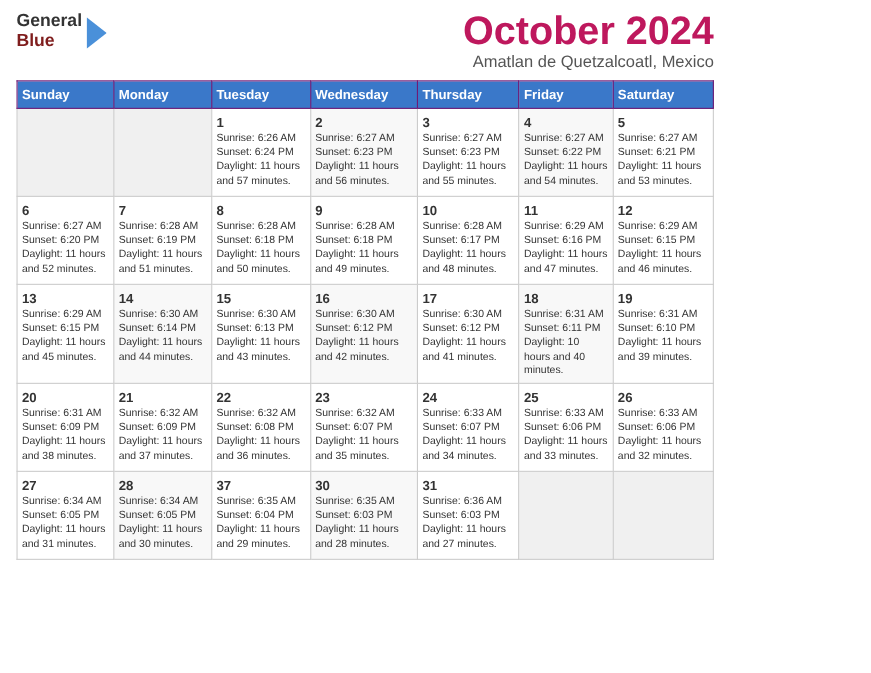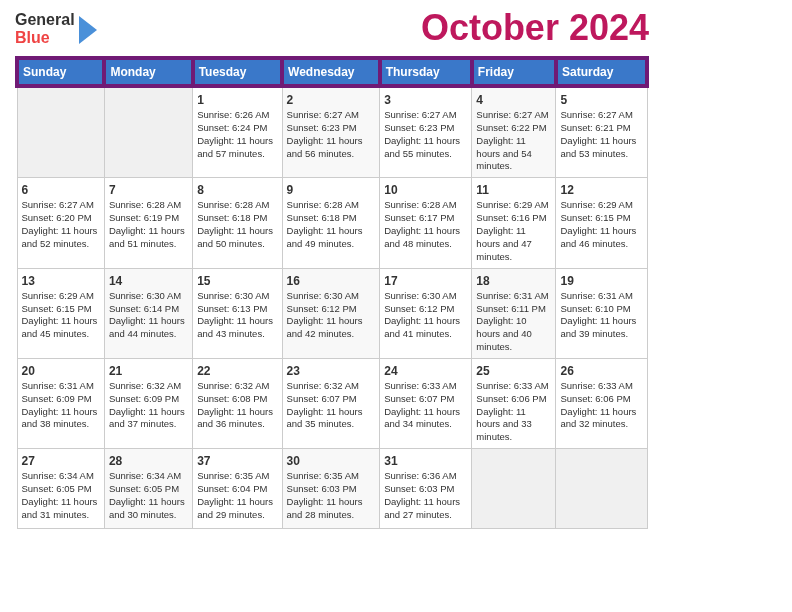--- a/index.html
+++ b/index.html
@@ -44,21 +44,21 @@
       border-collapse: collapse;
       font-size: 10px;
     }
     thead tr th {
       background-color: #3a78c9;
       color: #fff;
       padding: 5px 4px;
       text-align: left;
       font-size: 12px;
       font-weight: bold;
-      border: 4px solid #701a75;
+      border: 1px solid #701a75;
     }
     tbody tr td {
       border: 1px solid #ccc;
       vertical-align: top;
       padding: 4px 4px;
       width: 113px;
       height: 80px;
       color: #333;
       font-size: 9.5px;
       line-height: 1.35;
@@ -82,29 +82,30 @@
   </style>
 </head>
 <body>
 
 <div class="container">
   <div class="header">
     <div class="logo">
     <div style="display:flex;align-items:center;gap:0;">
       <div style="display:flex;flex-direction:column;line-height:1.1;">
         <span style="font-size:16px;font-weight:bold;color:#333;">General</span>
-        <span style="font-size:16px;font-weight:bold;color:#ef4444;">Blue</span>
+        <span style="font-size:16px;font-weight:bold;color:#7f1d1d;">Blue</span>
       </div>
       <svg width="22" height="38" viewBox="0 0 22 38">
         <polygon points="4,6 22,20 4,34" fill="#4a90d9"></polygon>
       </svg>
     </div>
   </div>
     <div class="title-block">
       <div class="month-title">October 2024</div>
+      <div class="location">Amatlan de Quetzalcoatl, Mexico</div>
     </div>
   </div>
 
   <table>
     <thead>
       <tr>
       <th>Sunday</th>
           <th>Monday</th>
           <th>Tuesday</th>
           <th>Wednesday</th>

